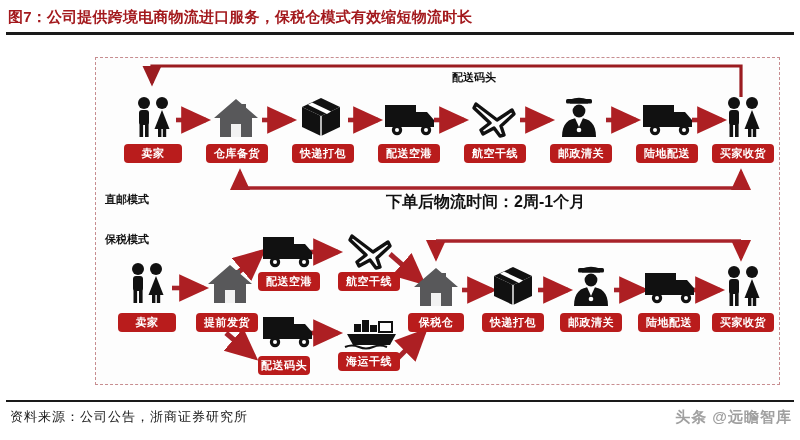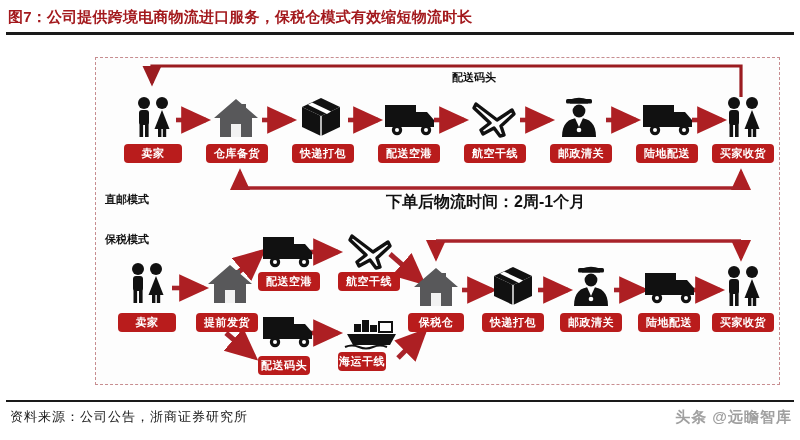--- a/index.html
+++ b/index.html
@@ -331,21 +331,21 @@
     <div class="icon" style="left:344px;top:314px;width:54px;height:36px;">
       <svg viewBox="0 0 54 36" width="54" height="36">
         <rect x="10" y="10" width="7" height="8" fill="#111"></rect>
         <rect x="18" y="6" width="7" height="12" fill="#111"></rect>
         <rect x="26" y="11" width="7" height="7" fill="#111"></rect>
         <rect x="35" y="8" width="13" height="10" fill="none" stroke="#111" stroke-width="2"></rect>
         <path d="M3,20 L52,20 L46,31 L9,31 Z" fill="#111"></path>
         <path d="M1,33 Q8,30 15,33 Q22,36 29,33 Q36,30 43,33" stroke="#111" stroke-width="2" fill="none"></path>
       </svg>
     </div>
-    <div class="badge" style="left:338px;top:352px;width:48px;">海运干线</div>
+    <div class="badge" style="left:338px;top:352px;width:62px;">海运干线</div>
   </div>
 
   <div class="node">
     <div class="icon" style="left:412px;top:265px;width:48px;height:42px;">
       <svg viewBox="0 0 48 42" width="48" height="42">
         <path d="M24,3 L46,22 L40,22 L40,41 L8,41 L8,22 L2,22 Z" fill="#58585a"></path>
         <rect x="19" y="28" width="10" height="13" fill="#f2f2f2"></rect>
         <rect x="28" y="8" width="6" height="9" fill="#58585a"></rect>
       </svg>
     </div>

